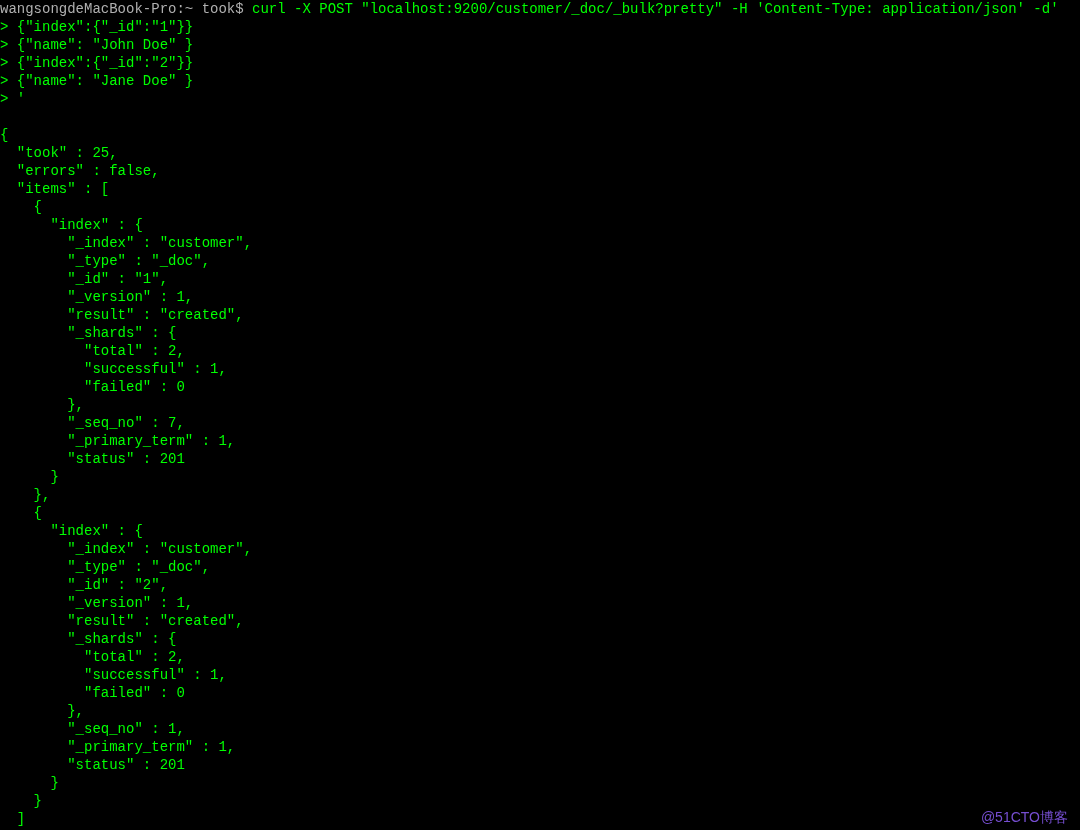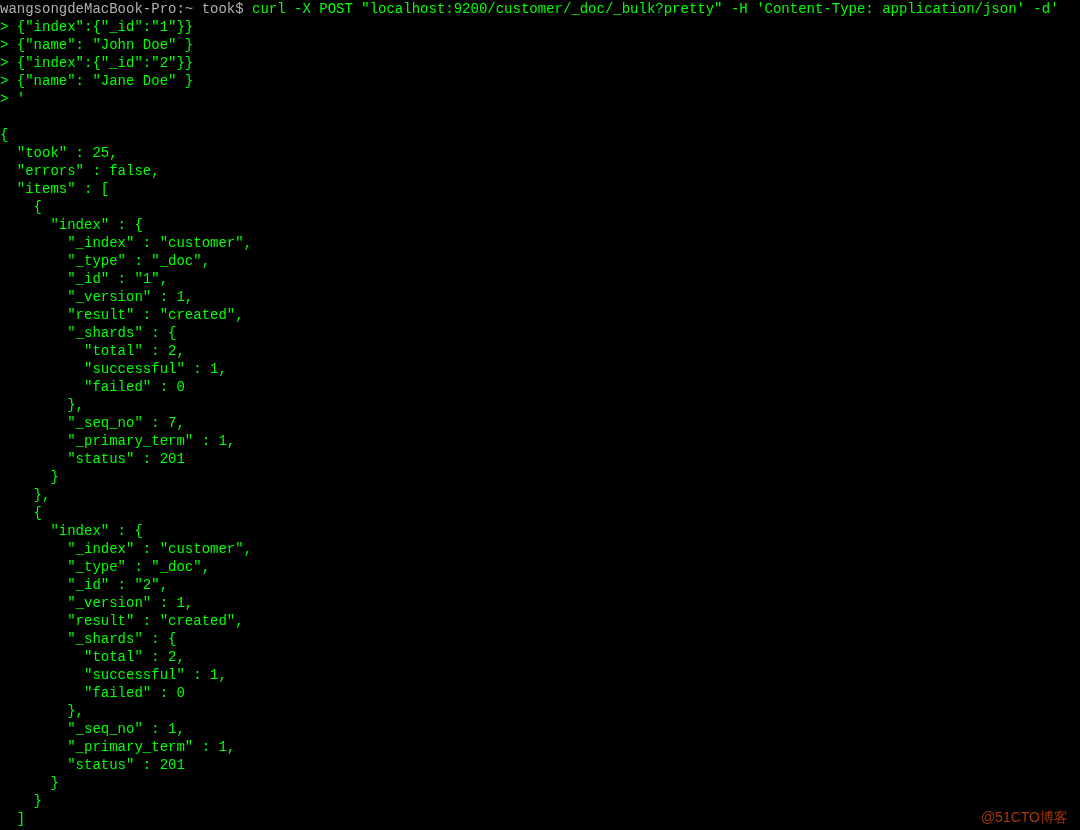--- a/index.html
+++ b/index.html
@@ -18,21 +18,21 @@
       width: 1080px;
       height: 830px;
     }
     .prompt { color: #b0b0b0; }
     .cmd    { color: #00ff00; margin-top: 40px; }
     .out    { color: #00ff00; display: inline;}
     .watermark {
       position: absolute;
       right: 12px;
       bottom: 4px;
-      color: #c2410c;
+      color: #8b5cf6;
       font-size: 14px;
       font-family: -apple-system, "PingFang SC", sans-serif;
       opacity: 0.85;
     }
   </style>
 </head>
 <body>
 
 <div class="terminal"><span class="prompt">wangsongdeMacBook-Pro:~ took$ </span><span class="cmd">curl -X POST "localhost:9200/customer/_doc/_bulk?pretty" -H 'Content-Type: application/json' -d'</span>
 <div class="out" id="cont">&gt; {"index":{"_id":"1"}}

